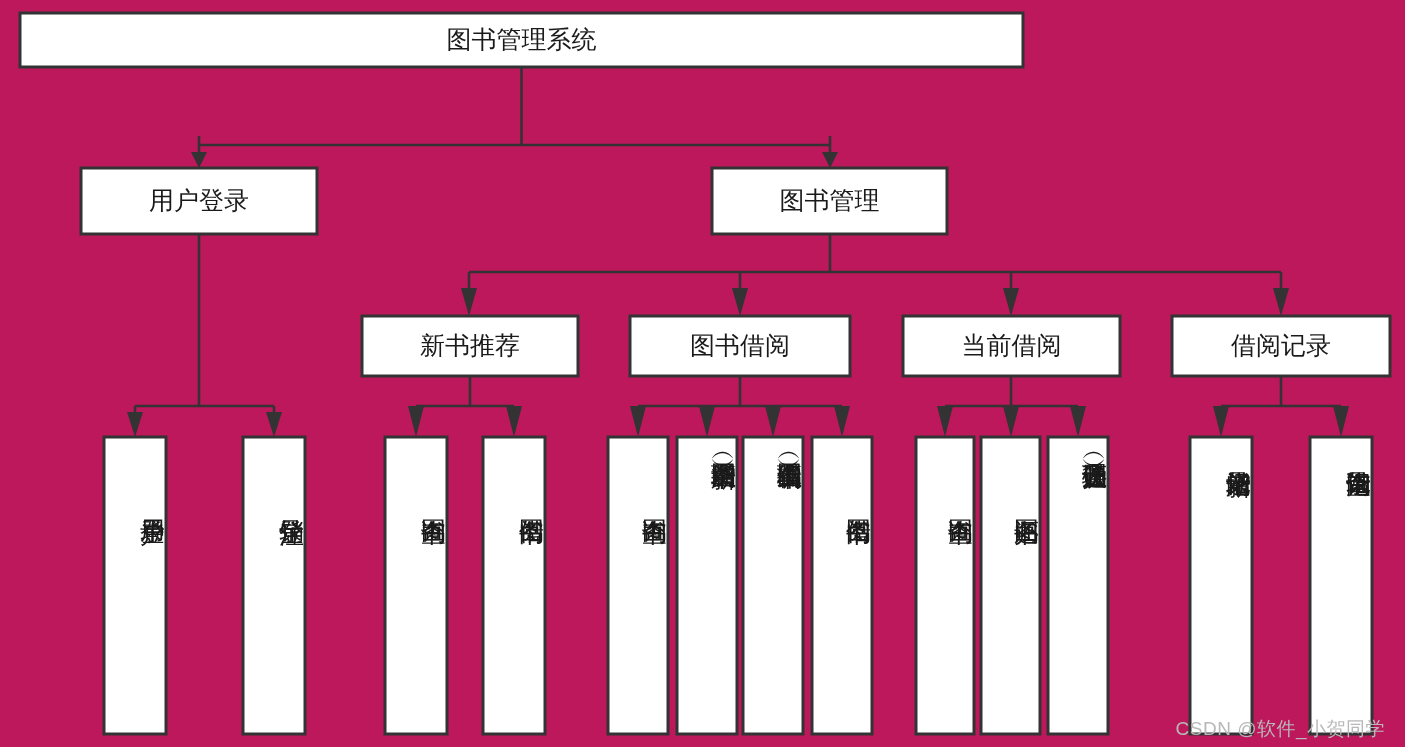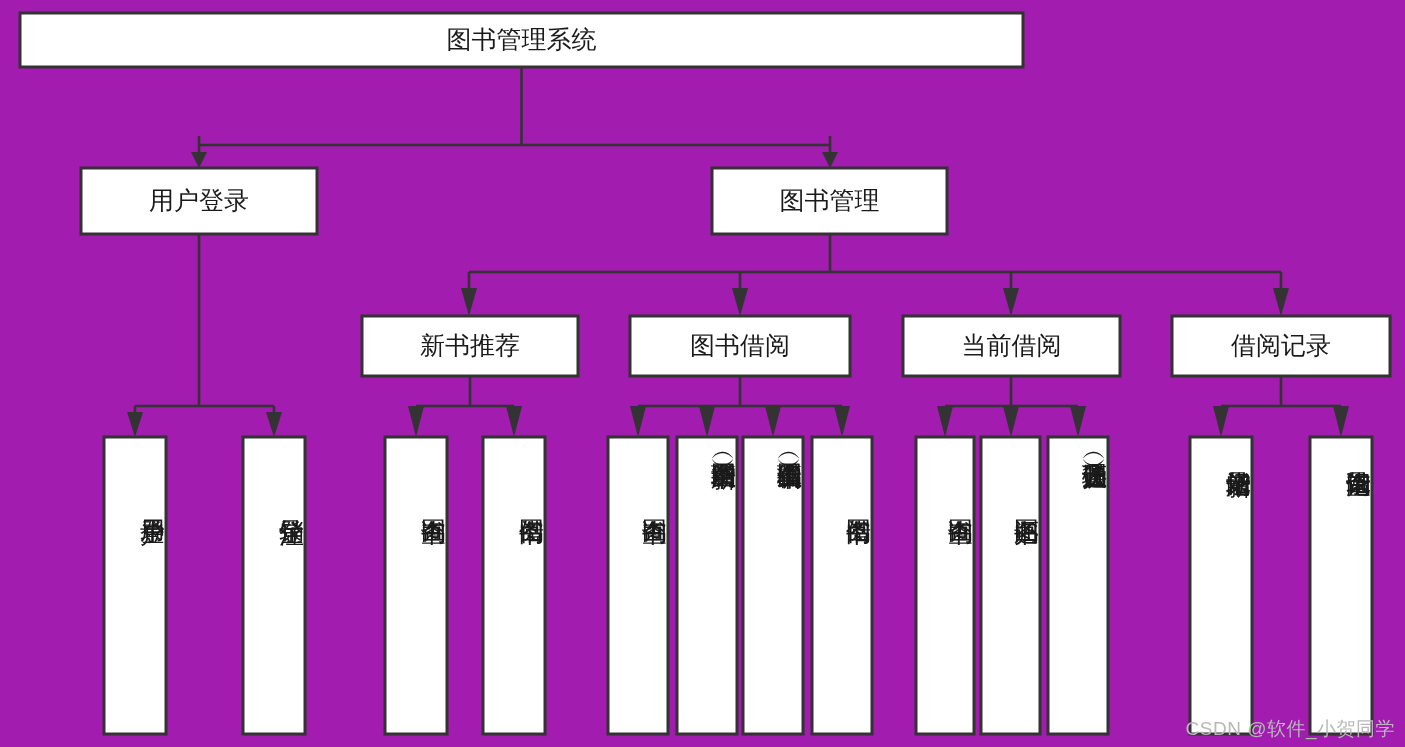--- a/index.html
+++ b/index.html
@@ -10,21 +10,21 @@
   body {
     width: 1405px;
     height: 747px;
     font-family: "Liberation Sans", "DejaVu Sans", sans-serif;
     overflow: hidden;
   }
   #diagram-root {
     position: relative;
     width: 1405px;
     height: 747px;
-    background: #a21caf;
+    background: #be185d;
   }
   svg#flowchart {
     position: absolute;
     top: 0;
     left: 0;
     width: 1405px;
     height: 747px;
     display: block;
   }
   .node-box {
@@ -44,21 +44,21 @@
   }
   .node-label-h {
     font-family: "Liberation Sans", "DejaVu Sans", sans-serif;
     font-size: 25px;
     fill: #1a1a1a;
     text-anchor: middle;
     dominant-baseline: middle;
   }
   .watermark {
     position: absolute;
-    right: 10px;
+    right: 20px;
     bottom: 5px;
     font-family: "Liberation Sans", "DejaVu Sans", sans-serif;
     font-size: 19px;
     color: #b8b8b8;
     white-space: nowrap;
     letter-spacing: 0.5px;
   }
   .vlabel-layer {
     position: absolute;
     top: 0;

